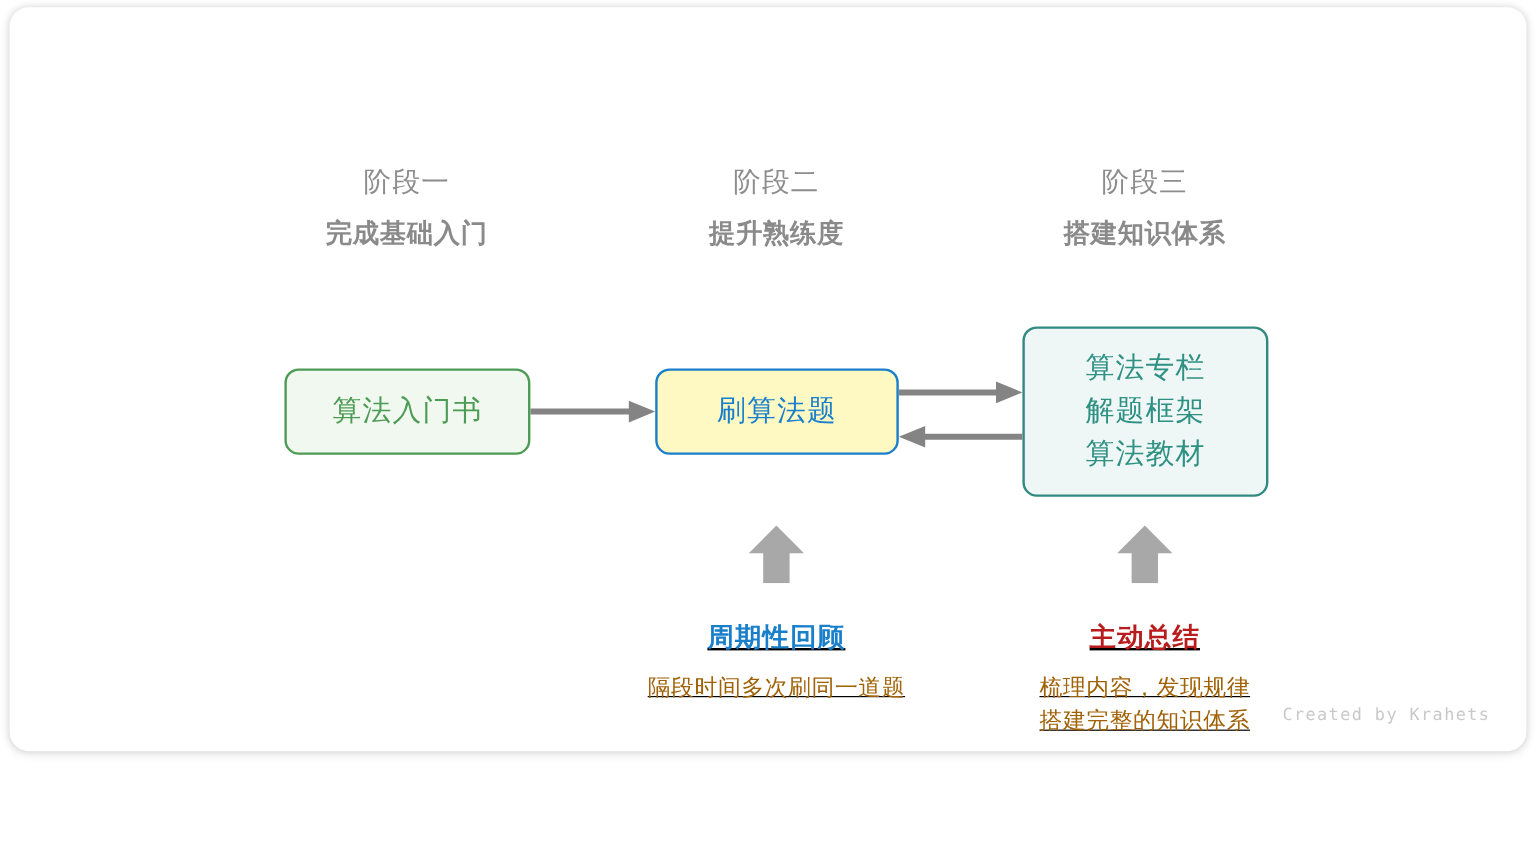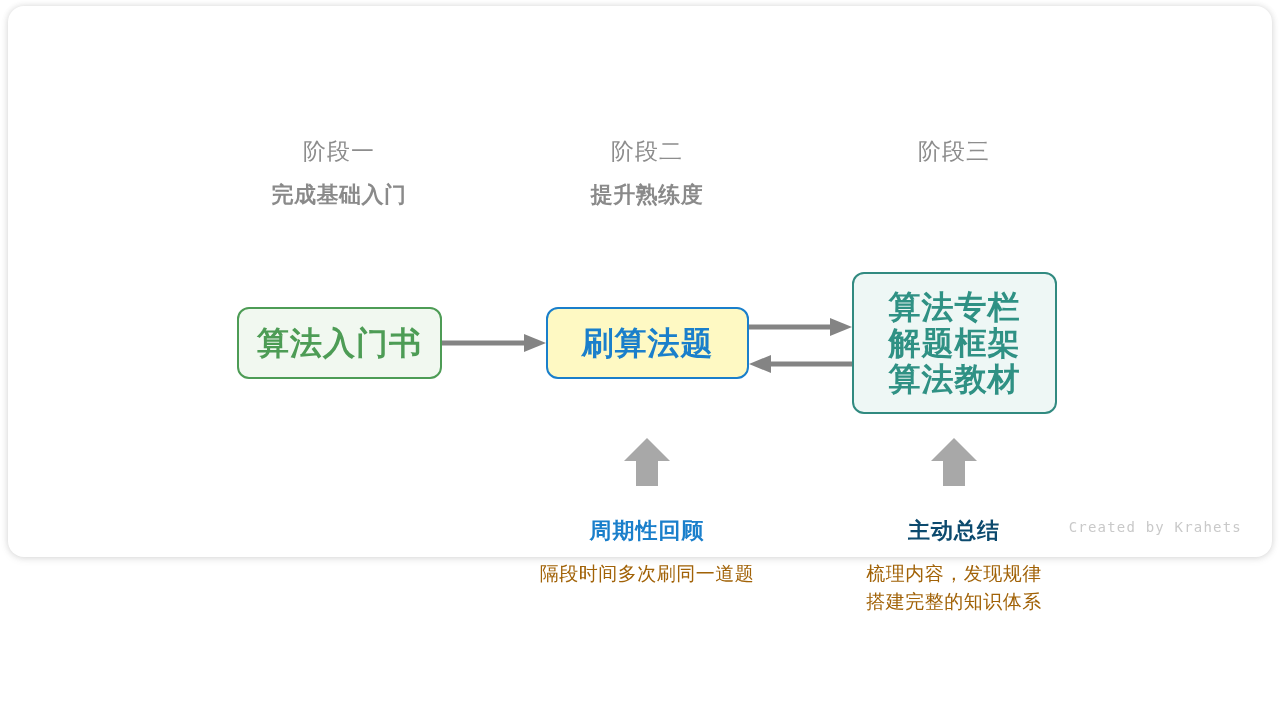--- a/index.html
+++ b/index.html
@@ -11,21 +11,21 @@
     width: 1280px;
     height: 720px;
     font-family: "Liberation Sans", "DejaVu Sans", sans-serif;
     overflow: hidden;
   }
   .canvas {
     position: absolute;
     left: 8px;
     top: 6px;
     width: 1264px;
-    height: 551px;
+    height: 620px;
     background: #ffffff;
     border-radius: 16px;
     box-shadow: 0 0 6px rgba(0,0,0,0.13), 0 2px 10px rgba(0,0,0,0.07);
   }
 
   
   .stage-head {
     position: absolute;
     text-align: center;
     width: 260px;
@@ -53,22 +53,22 @@
   .node {
     position: absolute;
     box-sizing: border-box;
     border-radius: 12px;
     display: flex;
     flex-direction: column;
     align-items: center;
     justify-content: center;
   }
   .node .line {
-    font-size: 32px;
-    font-weight: bold;
+    font-size: 24px;
+    font-weight: normal;
     line-height: 36px;
     letter-spacing: 1px;
   }
   #node-book {
     left: 229px; top: 301px; width: 205px; height: 72px;
     background: #f1f8f0;
     border: 2px solid #4d9c55;
   }
   #node-book .line { color: #4d9c55; }
 
@@ -101,39 +101,40 @@
     height: 48px;
   }
   #up-arrow-review { left: 616px; top: 432px; }
   #up-arrow-summary { left: 923px; top: 432px; }
 
   
   .annotation {
     position: absolute;
     width: 300px;
     text-align: center;
+    text-decoration: underline;
   }
   .annotation .ann-title {
     font-size: 22px;
     font-weight: bold;
     line-height: 30px;
     letter-spacing: 1px;
   }
   .annotation .ann-desc {
     font-size: 19px;
     color: #a16207;
     line-height: 28px;
     font-weight: 400;
     margin-top: 14px;
     letter-spacing: 0.5px;
   }
   #annotation-review { left: 489px; top: 510px; }
   #annotation-review .ann-title { color: #1a7fcb; }
   #annotation-summary { left: 796px; top: 510px; }
-  #annotation-summary .ann-title { color: #0c4a6e; }
+  #annotation-summary .ann-title { color: #b91c1c; }
 
   
   #footer-credit {
     position: absolute;
     right: 30px;
     bottom: 22px;
     font-family: "DejaVu Sans Mono", "Liberation Mono", monospace;
     font-size: 14px;
     color: #c9c9c9;
     letter-spacing: 1.2px;
@@ -148,20 +149,21 @@
   <div class="stage-head" id="stage-head-0">
     <div class="stage-no">阶段一</div>
     <div class="stage-title">完成基础入门</div>
   </div>
   <div class="stage-head" id="stage-head-1">
     <div class="stage-no">阶段二</div>
     <div class="stage-title">提升熟练度</div>
   </div>
   <div class="stage-head" id="stage-head-2">
     <div class="stage-no">阶段三</div>
+    <div class="stage-title">搭建知识体系</div>
   </div>
 
   <div class="node" id="node-book">
     <div class="line">算法入门书</div>
   </div>
 
   <div class="node" id="node-practice">
     <div class="line">刷算法题</div>
   </div>
 

